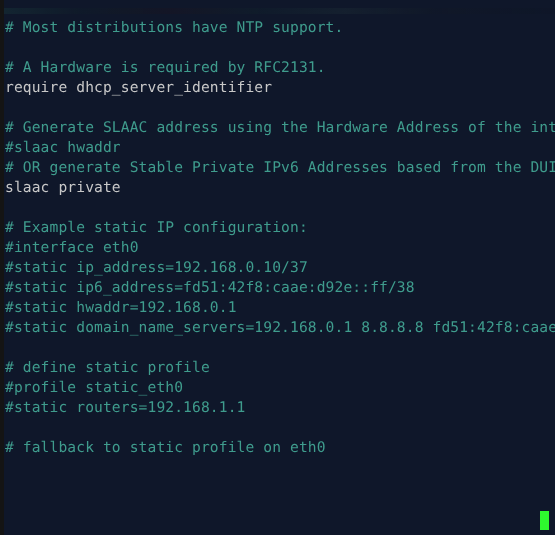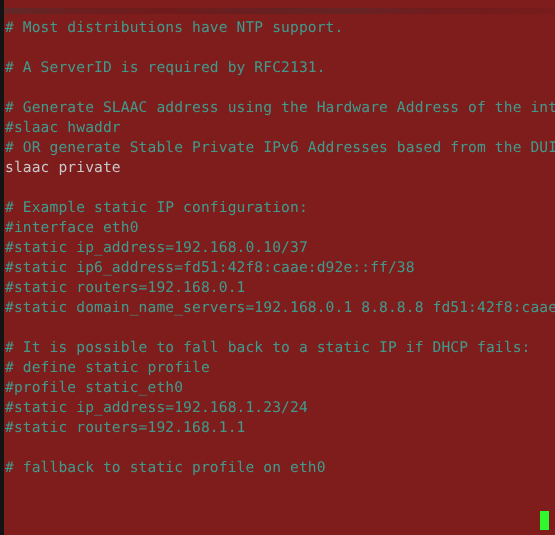--- a/index.html
+++ b/index.html
@@ -87,42 +87,41 @@
     left: 540px;
     top: 511px;
     width: 9px;
     height: 19px;
     background: #2ef82e;
   }
 </style>
 </head>
 <body>
 
-<div id="terminal" style="background: #7f1d1d;">
+<div id="terminal" style="background: #0f172a;">
   <div id="left-edge"></div>
   <div id="top-remnant"></div>
   <div id="lines">
       <div class="line comment"># Most distributions have NTP support.</div>
       <div class="line blank">&nbsp;</div>
-      <div class="line comment"># A ServerID is required by RFC2131.</div>
+      <div class="line comment"># A Hardware is required by RFC2131.</div>
+      <div class="line code">require dhcp_server_identifier</div>
       <div class="line blank">&nbsp;</div>
       <div class="line comment"># Generate SLAAC address using the Hardware Address of the interface</div>
       <div class="line comment">#slaac hwaddr</div>
       <div class="line comment"># OR generate Stable Private IPv6 Addresses based from the DUID</div>
       <div class="line code">slaac private</div>
       <div class="line blank">&nbsp;</div>
       <div class="line comment"># Example static IP configuration:</div>
       <div class="line comment">#interface eth0</div>
       <div class="line comment">#static ip_address=192.168.0.10/37</div>
       <div class="line comment">#static ip6_address=fd51:42f8:caae:d92e::ff/38</div>
-      <div class="line comment">#static routers=192.168.0.1</div>
+      <div class="line comment">#static hwaddr=192.168.0.1</div>
       <div class="line comment">#static domain_name_servers=192.168.0.1 8.8.8.8 fd51:42f8:caae:d92e::</div>
       <div class="line blank">&nbsp;</div>
-      <div class="line comment"># It is possible to fall back to a static IP if DHCP fails:</div>
       <div class="line comment"># define static profile</div>
       <div class="line comment">#profile static_eth0</div>
-      <div class="line comment">#static ip_address=192.168.1.23/24</div>
       <div class="line comment">#static routers=192.168.1.1</div>
       <div class="line blank">&nbsp;</div>
       <div class="line comment"># fallback to static profile on eth0</div>
     </div>
   <div id="cursor" style="background: rgb(46, 248, 46);"></div>
 </div>
 
 </body></html>

